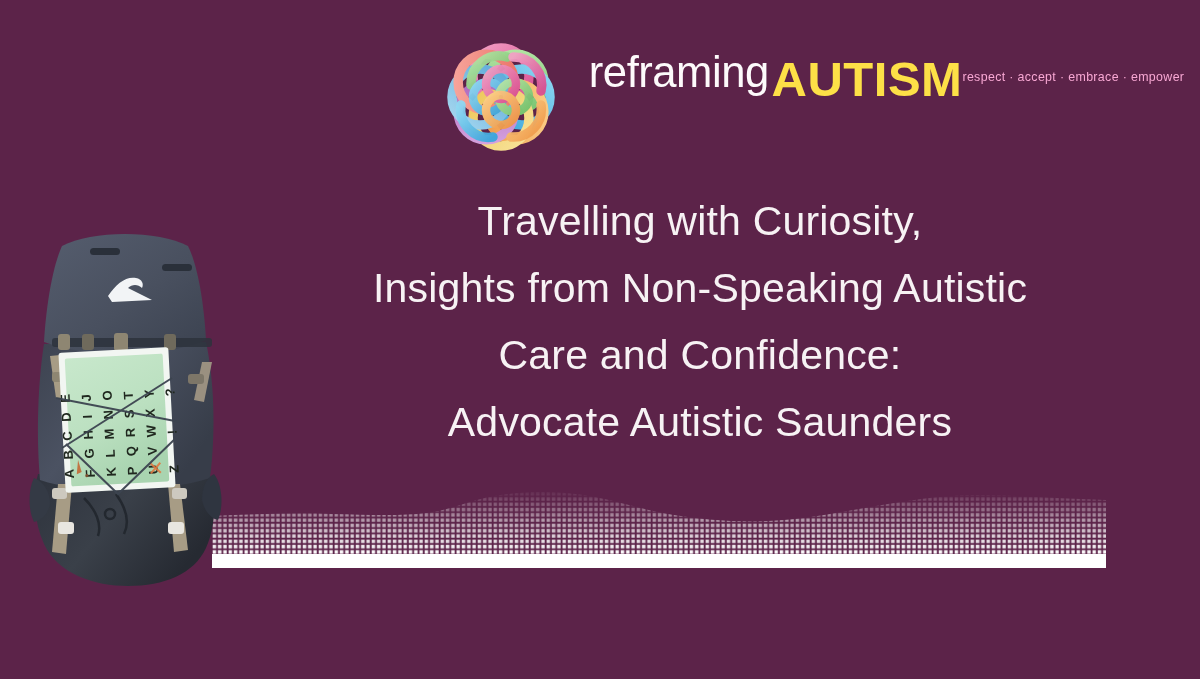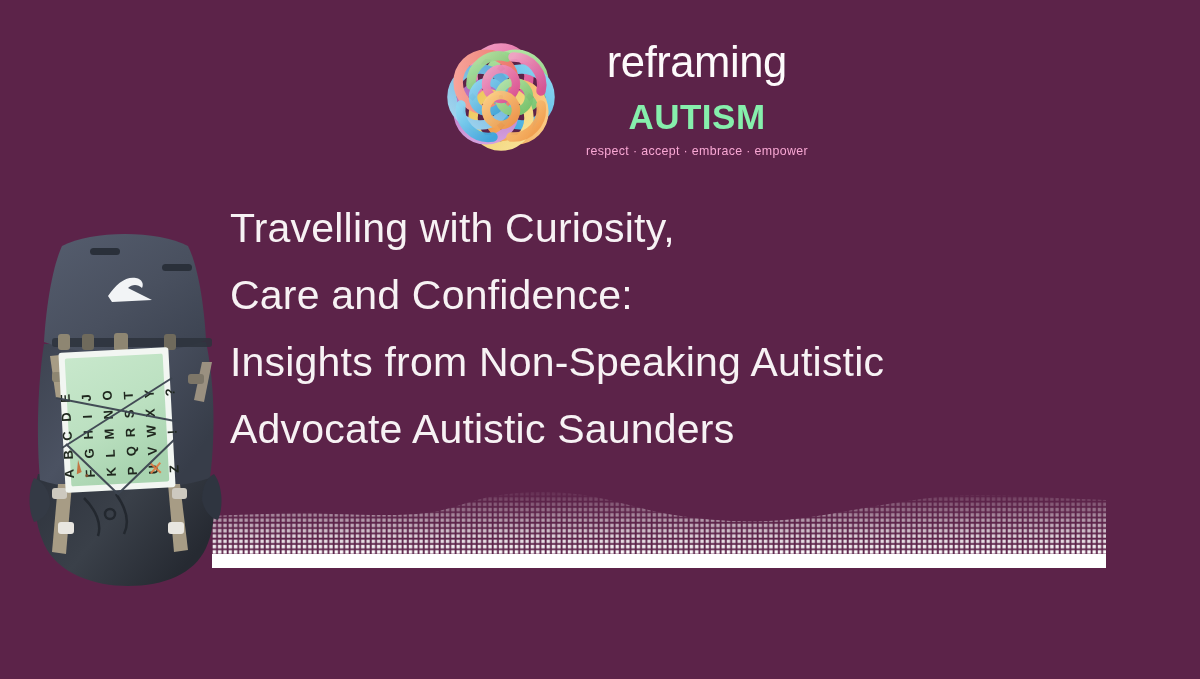--- a/index.html
+++ b/index.html
@@ -38,59 +38,59 @@
     flex: 0 0 146px;
     position: relative;
   }
   #logo-mark svg { display: block; width: 146px; height: 146px; }
 
   #logo-words {
     flex: 1 1 auto;
     margin-left: 12px;
     padding-top: 16px;
     display: flex;
-    flex-direction: column;
+    flex-direction: row;
     align-items: center;
   }
   #wordmark-reframing {
     font-family: "Liberation Sans", sans-serif;
     font-weight: 300;
     font-size: 45px;
     line-height: 0.98;
     letter-spacing: -0.5px;
     color: #fdfafb;
     transform: scaleX(0.97);
     transform-origin: center;
   }
   #wordmark-autism {
     font-family: "Liberation Sans", sans-serif;
     font-weight: 700;
-    font-size: 35px;
+    font-size: 49px;
     line-height: 1.02;
     letter-spacing: 0.5px;
-    color: #86efac;
+    color: #fde047;
     margin-top: 15px;
   }
   #wordmark-tagline {
     font-family: "Liberation Sans", sans-serif;
     font-weight: 400;
     font-size: 12.4px;
     letter-spacing: 0.35px;
     color: #f9a8d4;
     margin-top: 9px;
     white-space: nowrap;
   }
 
   
   #title-block {
     position: absolute;
     left: 230px;
-    top: 195px;
+    top: 188px;
     width: 940px;
-    text-align: left;
+    text-align: center;
     z-index: 6;
   }
   .title-line {
     font-family: "Liberation Sans", sans-serif;
     font-weight: 300;
     font-size: 41px;
     line-height: 67px;
     letter-spacing: 0.2px;
     color: #f7f2f4;
     white-space: nowrap;
@@ -377,18 +377,18 @@
 
     <div id="logo-words">
       <div id="wordmark-reframing">reframing</div>
       <div id="wordmark-autism">AUTISM</div>
       <div id="wordmark-tagline">respect · accept · embrace · empower</div>
     </div>
   </div>
 
   <div id="title-block">
     <div class="title-line">Travelling with Curiosity,</div>
+    <div class="title-line">Insights from Non-Speaking Autistic</div>
     <div class="title-line">Care and Confidence:</div>
-    <div class="title-line">Insights from Non-Speaking Autistic</div>
     <div class="title-line">Advocate Autistic Saunders</div>
   </div>
 
 </div>
 
 </body></html>

